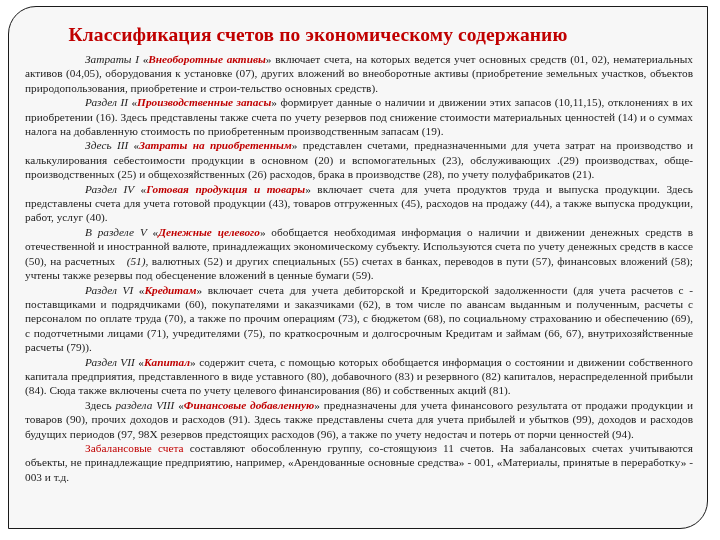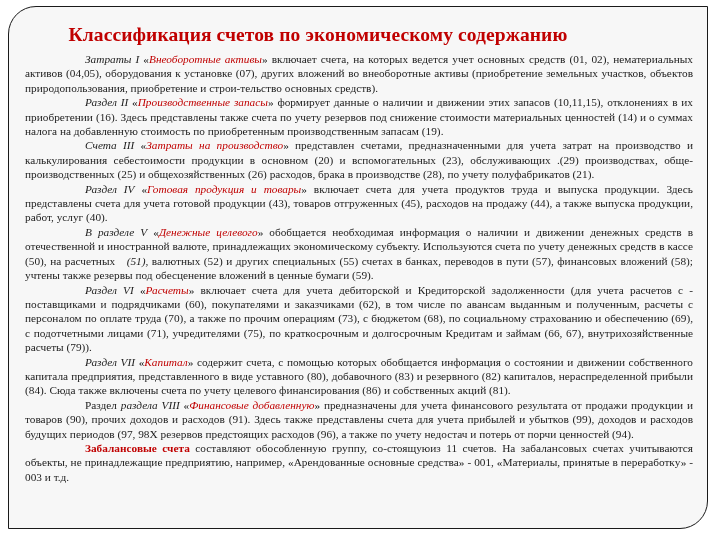--- a/index.html
+++ b/index.html
@@ -20,22 +20,22 @@
   .title {
     position:absolute; left:0; width:636px; top:24px; text-align:center;
     color:#c00000; font-weight:bold; font-size:19.5px; letter-spacing:0.1px;
   }
   .content {
     position:absolute; left:25px; top:52px; width:668px;
     font-size:11.3px; line-height:14.4px; color:#222; text-align:justify;
   }
   .content p { margin:0; text-indent:60px; }
   .sec { font-style:italic; }
-  .hl { color:#c00000; font-weight:normal; font-style:italic; }
-  .hl-n { color:#c00000; font-weight:bold; }
+  .hl { color:#c00000; font-weight:bold; font-style:italic; }
+  .hl-n { color:#c00000; font-weight:normal; }
   .it { font-style:italic;margin-left:8px; }
 </style>
 </head>
 <body>
 
 <div class="frame"></div>
 
 <div class="title">Классификация счетов по экономическому содержанию</div>
 
 <div class="content">
@@ -43,48 +43,48 @@
     <span class="sec">Затраты I</span>
     «<span class="hl">Внеоборотные активы</span>»
     <span>включает счета, на которых ведется учет основных средств (01, 02), нематериальных активов (04,05), оборудования к установке (07), других вложений во внеоборотные активы (приобретение земельных участков, объектов природопользования, приобретение и строи-тельство основных средств).</span>
   </p>
   <p>
     <span class="sec">Раздел II</span>
     «<span class="hl">Производственные запасы</span>»
     <span>формирует данные о наличии и движении этих запасов (10,11,15), отклонениях в их приобретении (16). Здесь представлены также счета по учету резервов под снижение стоимости материальных ценностей (14) и о суммах налога на добавленную стоимость по приобретенным производственным запасам (19).</span>
   </p>
   <p>
-    <span class="sec">Счета III</span>
-    «<span class="hl">Затраты на производство</span>»
+    <span class="sec">Здесь III</span>
+    «<span class="hl">Затраты на приобретенным</span>»
     <span>представлен счетами, предназначенными для учета затрат на производство и калькулирования себестоимости продукции в основном (20) и вспомогательных (23), обслуживающих .(29) производствах, обще-производственных (25) и общехозяйственных (26) расходов, брака в производстве (28), по учету полуфабрикатов (21).</span>
   </p>
   <p>
     <span class="sec">Раздел IV</span>
     «<span class="hl">Готовая продукция и товары</span>»
     <span>включает счета для учета продуктов труда и выпуска продукции. Здесь представлены счета для учета готовой продукции (43), товаров отгруженных (45), расходов на продажу (44), а также выпуска продукции, работ, услуг (40).</span>
   </p>
   <p>
     <span class="sec">В разделе V</span>
     «<span class="hl">Денежные целевого</span>»
     <span>обобщается необходимая информация о наличии и движении денежных средств в отечественной и иностранной валюте, принадлежащих экономическому субъекту. Используются счета по учету денежных средств в кассе (50), на расчетных</span>
     <span class="it">(51),</span>
     <span>валютных (52) и других специальных (55) счетах в банках, переводов в пути (57), финансовых вложений (58); учтены также резервы под обесценение вложений в ценные бумаги (59).</span>
   </p>
   <p>
     <span class="sec">Раздел VI</span>
-    «<span class="hl">Расчеты</span>»
+    «<span class="hl">Кредитам</span>»
     <span>включает счета для учета дебиторской и Кредиторской задолженности (для учета расчетов с - поставщиками и подрядчиками (60), покупателями и заказчиками (62), в том числе по авансам выданным и полученным, расчеты с персоналом по оплате труда (70), а также по прочим операциям (73), с бюджетом (68), по социальному страхованию и обеспечению (69), с подотчетными лицами (71), учредителями (75), по краткосрочным и долгосрочным Кредитам и займам (66, 67), внутрихозяйственные расчеты (79)).</span>
   </p>
   <p>
     <span class="sec">Раздел VII</span>
     «<span class="hl">Капитал</span>»
     <span>содержит счета, с помощью которых обобщается информация о состоянии и движении собственного капитала предприятия, представленного в виде уставного (80), добавочного (83) и резервного (82) капиталов, нераспределенной прибыли (84). Сюда также включены счета по учету целевого финансирования (86) и собственных акций (81).</span>
   </p>
   <p>
-    <span>Раздел</span>
+    <span>Здесь</span>
     <span class="sec">раздела VIII</span>
     «<span class="hl">Финансовые добавленную</span>»
     <span>предназначены для учета финансового результата от продажи продукции и товаров (90), прочих доходов и расходов (91). Здесь также представлены счета для учета прибылей и убытков (99), доходов и расходов будущих периодов (97, 98Х резервов предстоящих расходов (96), а также по учету недостач и потерь от порчи ценностей (94).</span>
   </p>
   <p>
     <span class="hl-n">Забалансовые счета</span>
     <span>составляют обособленную группу, со-стоящуюиз 11 счетов. На забалансовых счетах учитываются объекты, не принадлежащие предприятию, например, «Арендованные основные средства» - 001, «Материалы, принятые в переработку» - 003 и т.д.</span>
   </p>
 </div>
 

